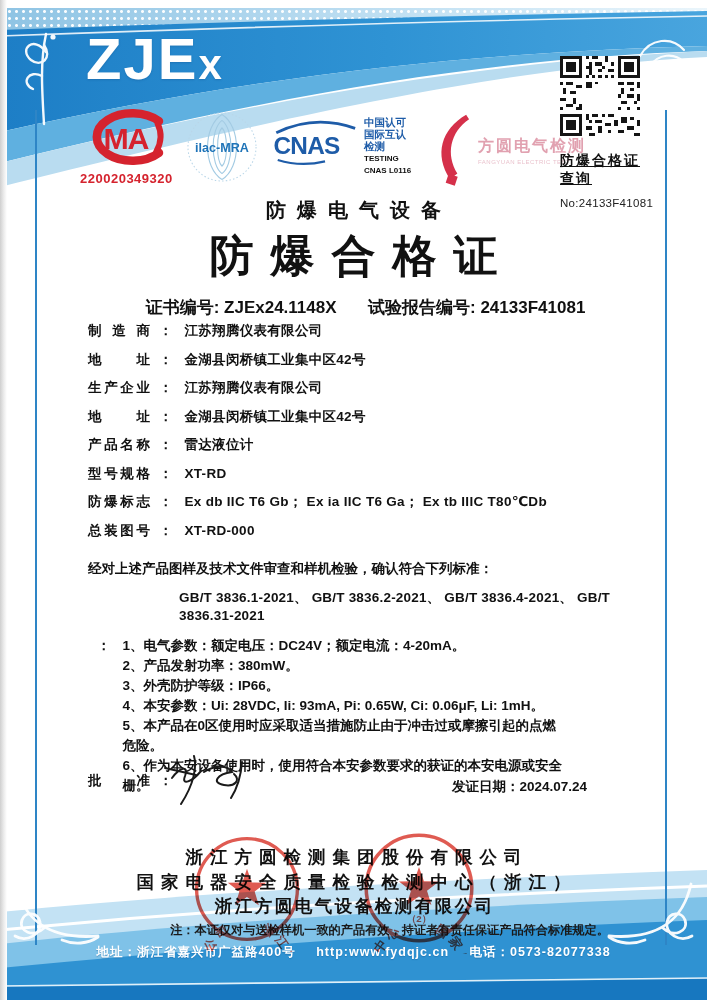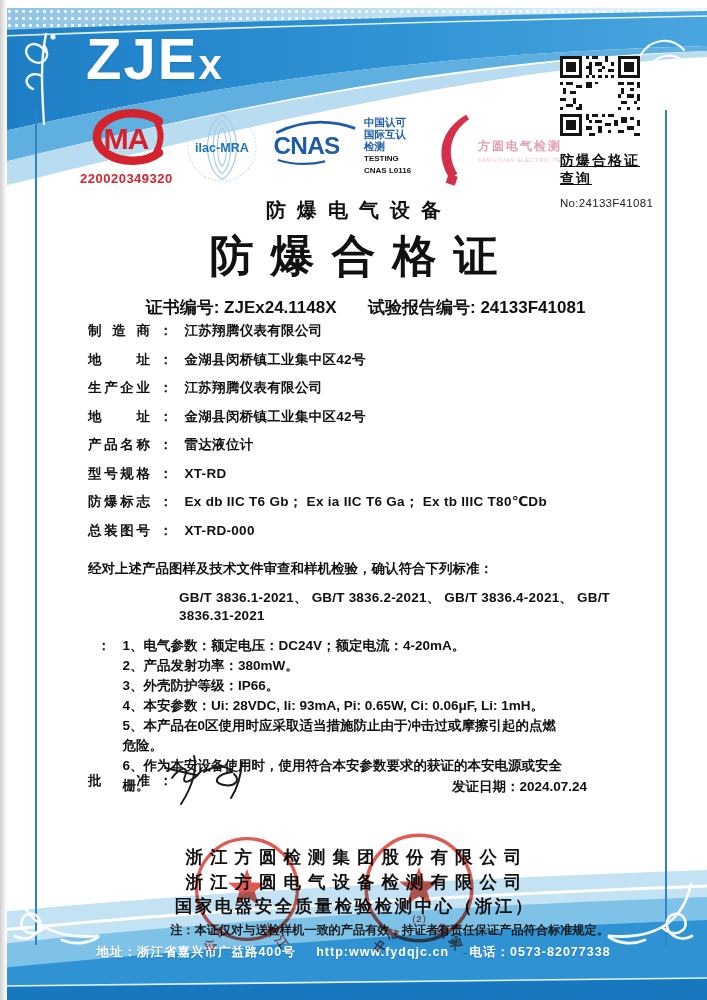--- a/index.html
+++ b/index.html
@@ -23,21 +23,21 @@
   .logo{position:absolute;z-index:3;text-align:center;}
   .cma{left:80px;top:108px;width:92px;}
   .cma-num{color:#d5232e;font-weight:bold;font-size:13px;letter-spacing:.5px;margin-top:1px;}
   .ilac{left:182px;top:110px;width:80px;}
   .cnas{left:272px;top:116px;display:flex;z-index:3;position:absolute;}
   .cnas-side{margin-left:6px;text-align:left;}
   .cnas-side .zh{color:#1e5ca8;font-weight:bold;font-size:10.5px;line-height:12px;}
   .cnas-side .en{color:#111;font-weight:bold;font-size:8px;line-height:10px;margin-top:2px;}
   .fy{left:428px;top:110px;position:absolute;display:flex;align-items:center;z-index:3;}
   .fy-txt{margin-left:6px;text-align:left;}
-  .fy-zh{color:rgba(215,130,150,.75);font-size:12px;letter-spacing:2px;font-weight:bold;}
+  .fy-zh{color:rgba(215,130,150,.75);font-size:16px;letter-spacing:2px;font-weight:bold;}
   .fy-en{color:rgba(215,140,160,.55);font-size:6px;letter-spacing:.5px;margin-top:2px;}
   .qr{left:560px;top:56px;width:90px;position:absolute;z-index:3;text-align:left;}
   .qr-cap{font-size:14px;font-weight:bold;letter-spacing:2px;color:#111;margin-top:12px;text-decoration:underline;}
   .qr-num{font-size:11.5px;color:#222;margin-top:9px;letter-spacing:.3px;}
   
   .subtitle{position:absolute;top:197px;left:0;width:707px;text-align:center;z-index:3;
         font-size:20px;font-weight:bold;letter-spacing:11px;padding-left:11px;box-sizing:border-box;}
   .main-title{position:absolute;top:227px;left:0;width:707px;text-align:center;z-index:3;
         font-size:44px;font-weight:bold;letter-spacing:17px;padding-left:17px;box-sizing:border-box;}
   .cert-line{position:absolute;top:296px;left:12px;width:707px;text-align:center;z-index:3;
@@ -320,22 +320,22 @@
       <path d="M46,24 c11,-7 24,-7 28,0 c-15,2 -21,11 -8,13 c11,2 17,-5 10,-11"></path>
       <path d="M84,14 c-1,14 -4,25 -11,36"></path>
     </g>
   </svg>
   <div class="dates">
     <div><span>发证日期：</span><span>2024.07.24</span></div>
   </div>
 
   <div class="issuers">
     <div>浙江方圆检测集团股份有限公司</div>
+    <div>国家电器安全质量检验检测中心（浙江）</div>
     <div>浙江方圆电气设备检测有限公司</div>
-    <div>国家电器安全质量检验检测中心（浙江）</div>
   </div>
   <div class="note-line">注：本证仅对与送检样机一致的产品有效，持证者有责任保证产品符合标准规定。</div>
 
   <svg class="footer-svg" width="707" height="140" viewBox="0 0 707 140">
     <path d="M0,52 C150,38 320,24 707,10 L707,140 L0,140 Z" fill="#c3e2f4"></path>
     <path d="M0,70 C190,52 390,38 707,26" stroke="#ffffff" stroke-width="3" fill="none"></path>
     <path d="M0,84 C210,62 430,47 707,37 L707,140 L0,140 Z" fill="#7fc2e8"></path>
     <path d="M0,108 C230,86 450,70 707,60 L707,140 L0,140 Z" fill="#2f92d2"></path>
     <path d="M0,127 L707,119 L707,140 L0,140 Z" fill="#1777bf"></path>
     <path d="M0,126 L707,118" stroke="rgba(255,255,255,.85)" stroke-width="1.6" fill="none"></path>

